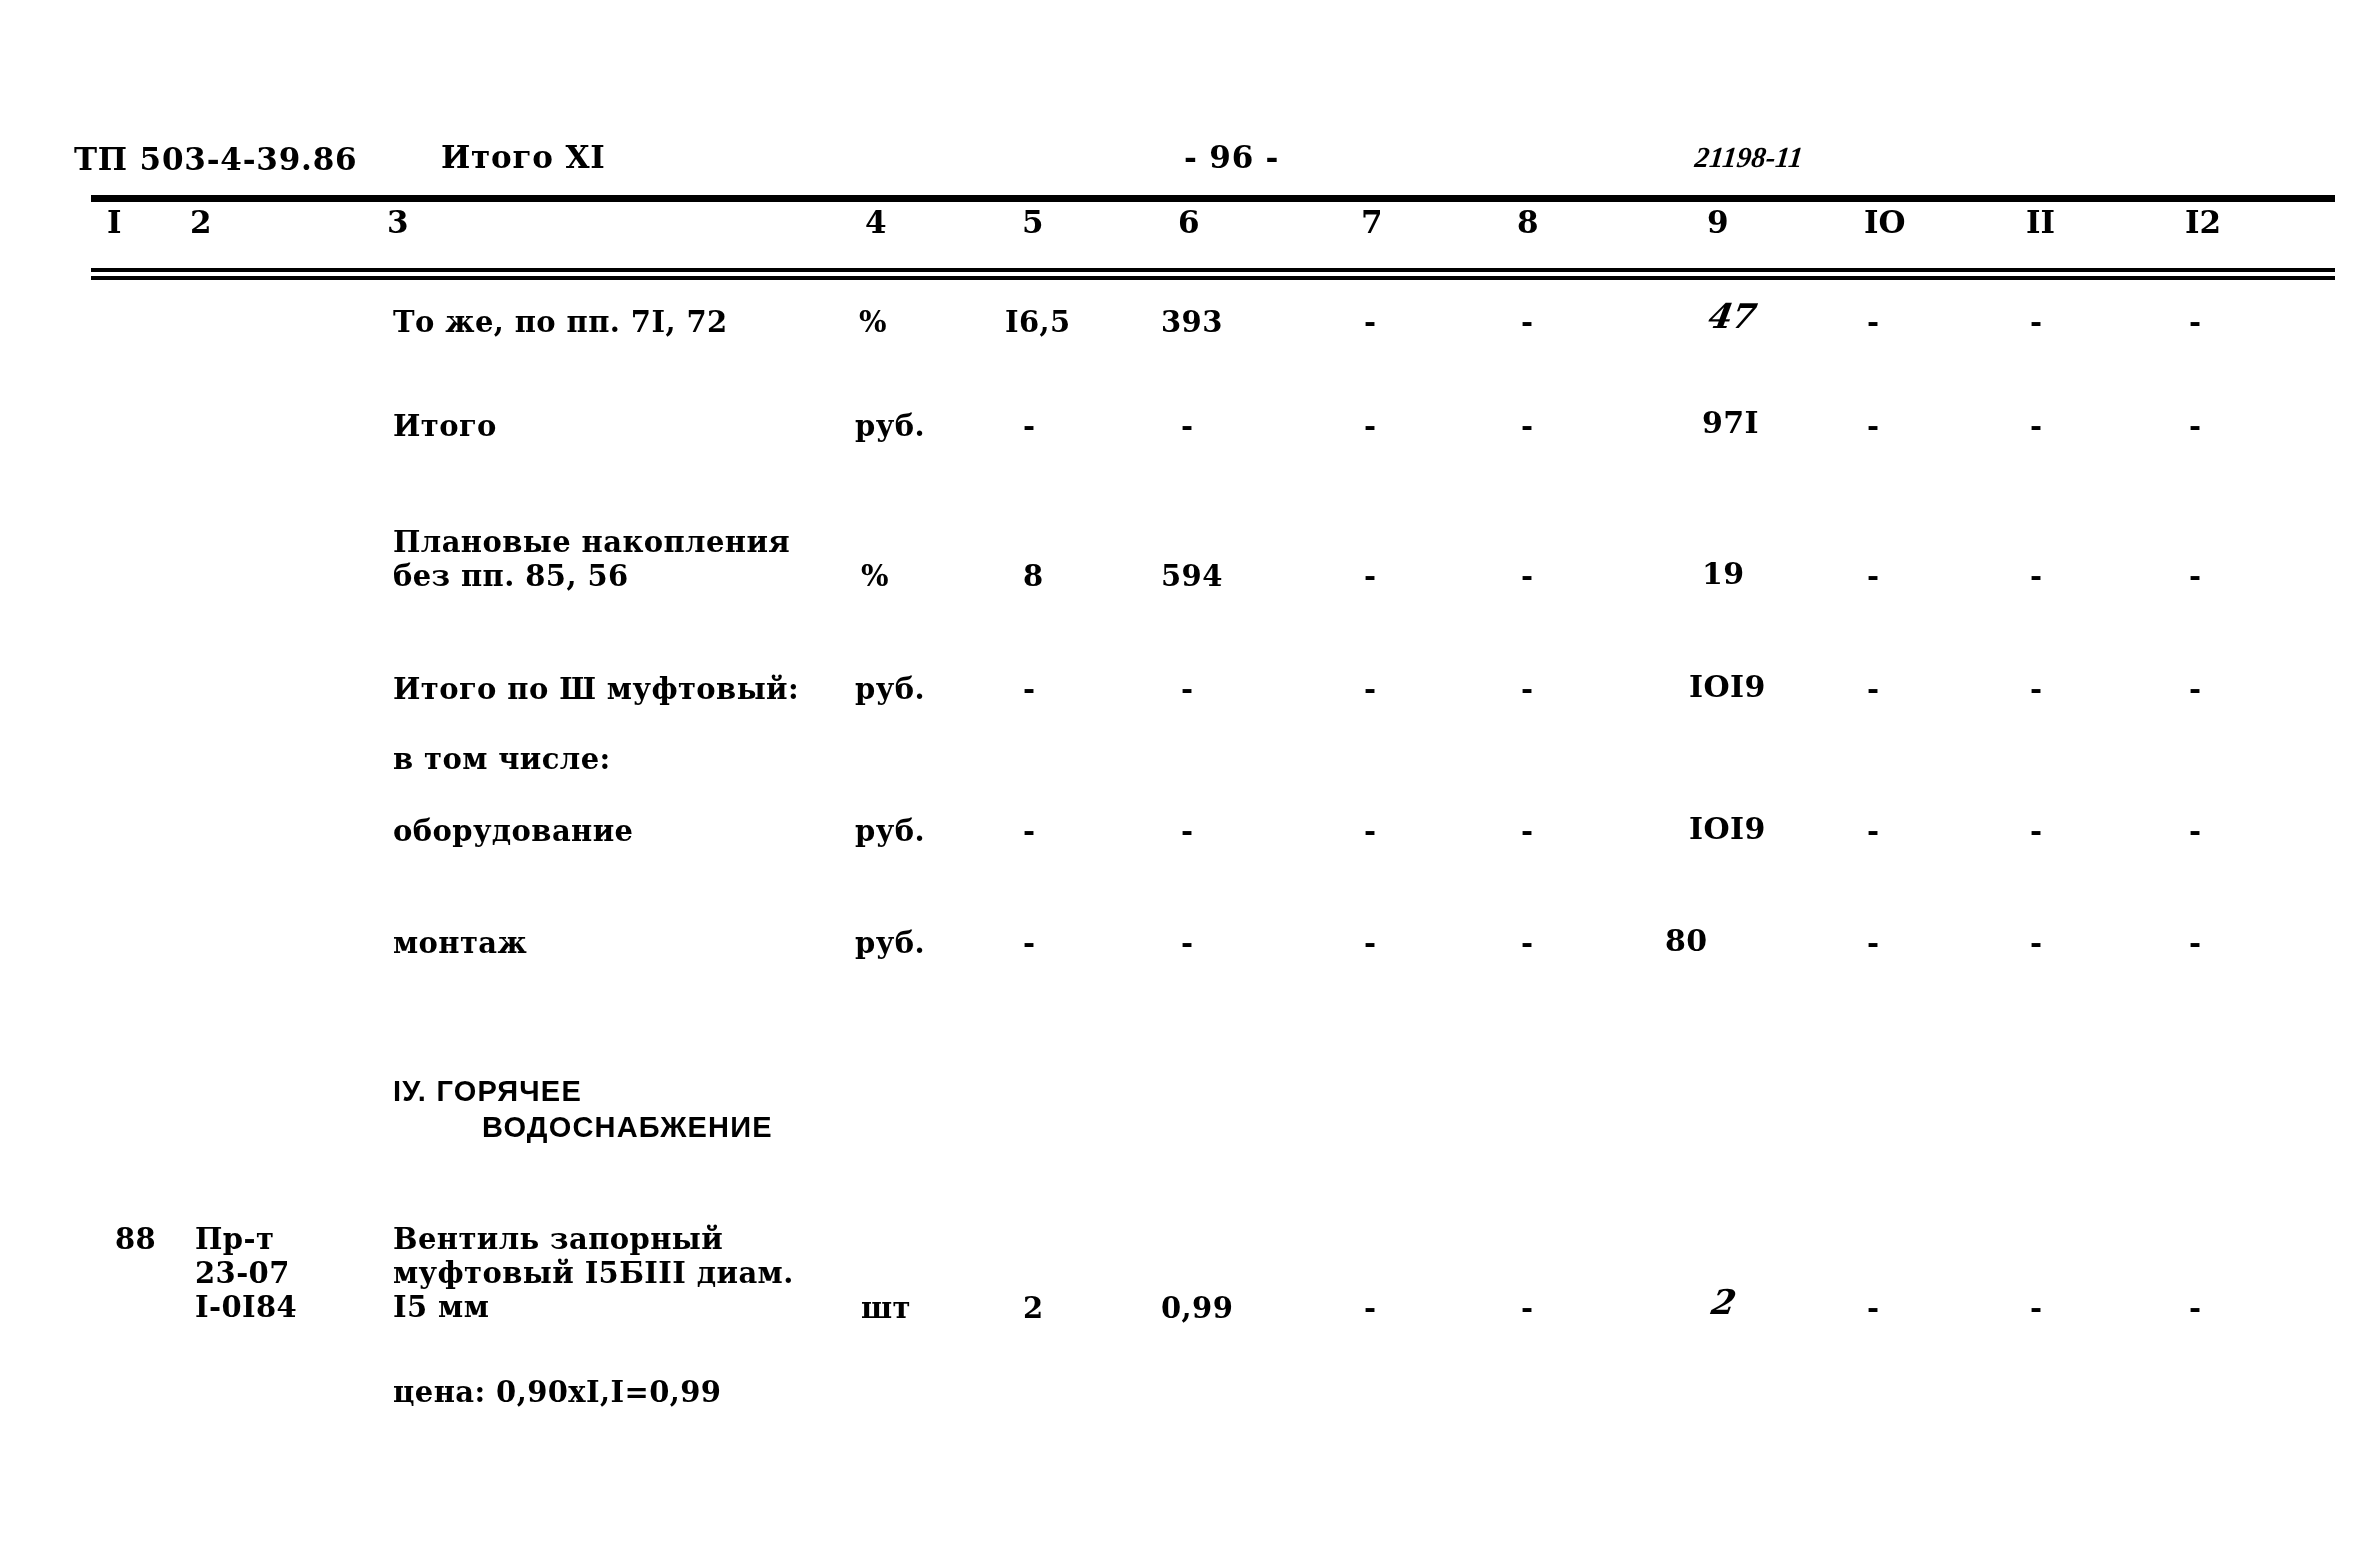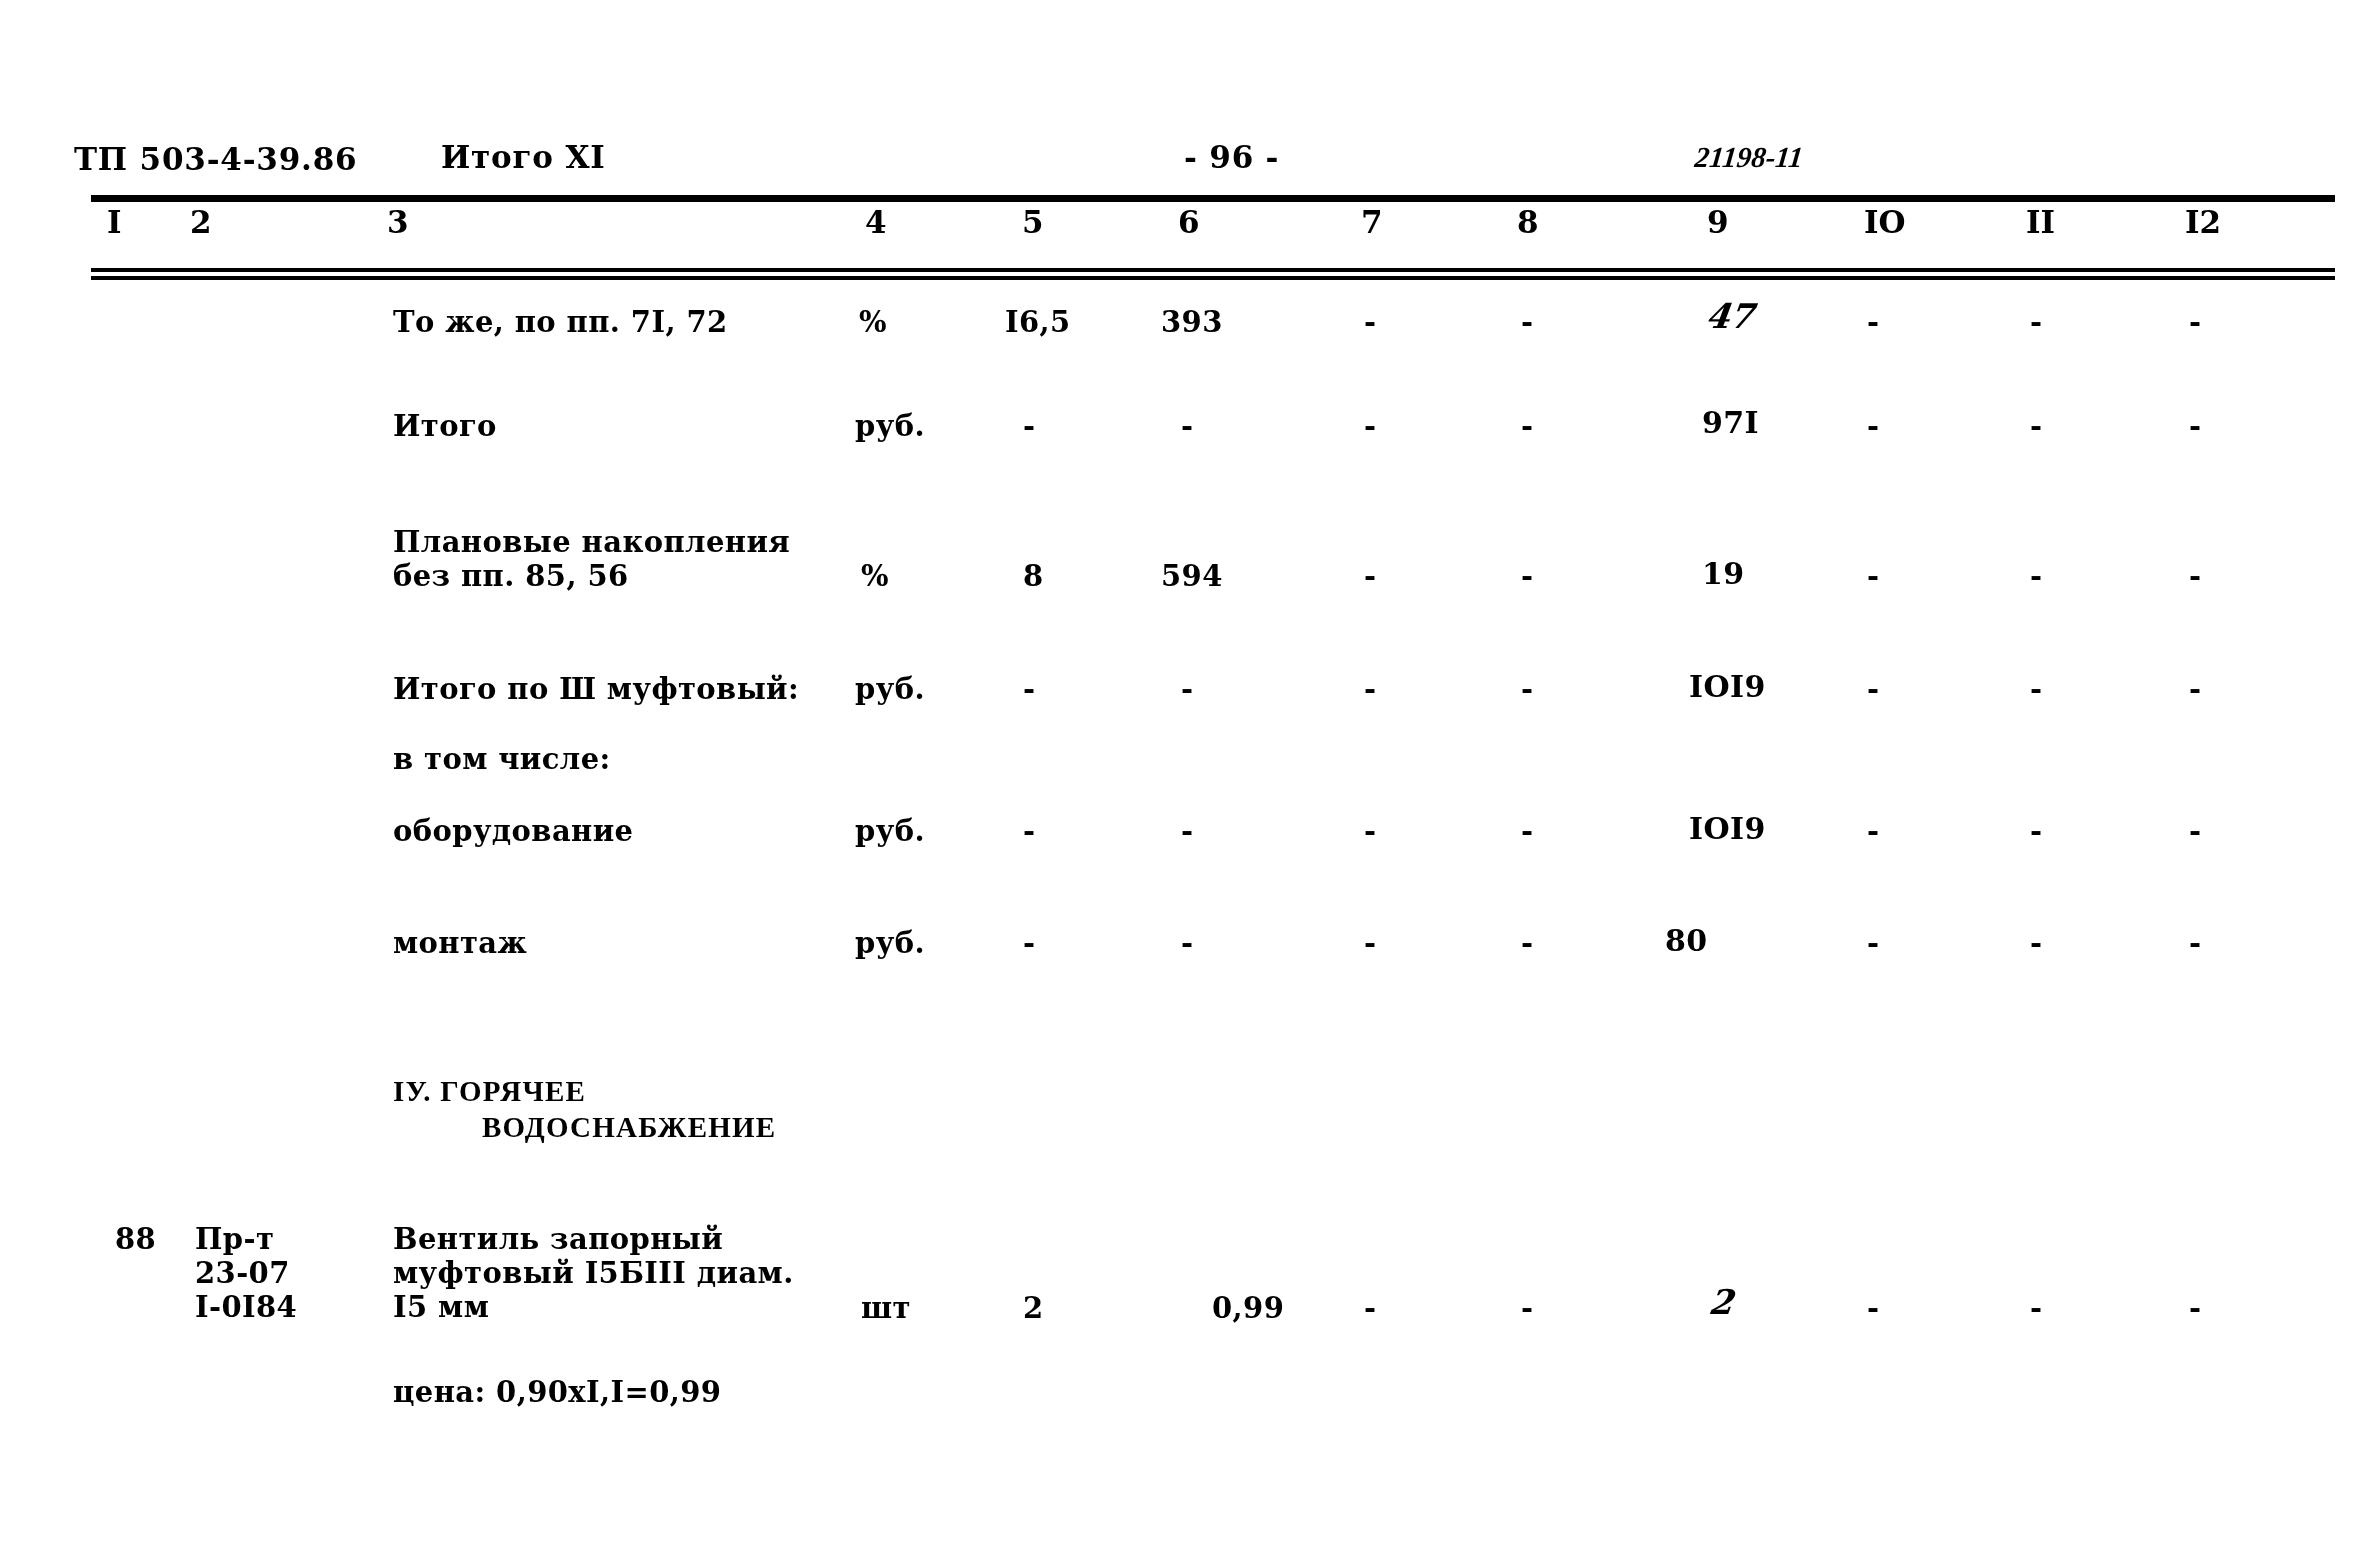--- a/index.html
+++ b/index.html
@@ -80,21 +80,21 @@
     font-style: italic;
     font-weight: bold;
     font-size: 34px;
     transform: skewX(-10deg);
     display: inline-block;
     line-height: 1;
   }
 
   
   .section-head {
-    font-family: Liberation Serif, serif;
+    font-family: Liberation Sans, sans-serif;
     font-weight: bold;
     font-size: 29px;
     line-height: 36px;
     letter-spacing: 1.2px;
   }
 
   .dash { font-weight: bold; }
 </style>
 </head>
 <body>
@@ -199,21 +199,21 @@
   <div class="abs cell" style="left:195px;top:1222px">Пр-т</div>
   <div class="abs cell" style="left:195px;top:1256px">23-07</div>
   <div class="abs cell" style="left:195px;top:1290px">I-0I84</div>
 
   <div class="abs cell" style="left:393px;top:1222px">Вентиль запорный</div>
   <div class="abs cell" style="left:393px;top:1256px">муфтовый I5БIII диам.</div>
   <div class="abs cell" style="left:393px;top:1290px">I5 мм</div>
 
   <div class="abs cell" style="left:861px;top:1291px">шт</div>
   <div class="abs cell" style="left:1023px;top:1291px">2</div>
-  <div class="abs cell" style="left:1212px;top:1291px">0,99</div>
+  <div class="abs cell" style="left:1161px;top:1291px">0,99</div>
   <div class="abs cell dash" style="left:1364px;top:1291px">-</div>
   <div class="abs cell dash" style="left:1521px;top:1291px">-</div>
   <div class="abs" style="left:1712px;top:1285px"><span class="hand">2</span></div>
   <div class="abs cell dash" style="left:1867px;top:1291px">-</div>
   <div class="abs cell dash" style="left:2030px;top:1291px">-</div>
   <div class="abs cell dash" style="left:2189px;top:1291px">-</div>
 
   <div class="abs cell" style="left:393px;top:1375px">цена: 0,90хI,I=0,99</div>
 
 </div>

